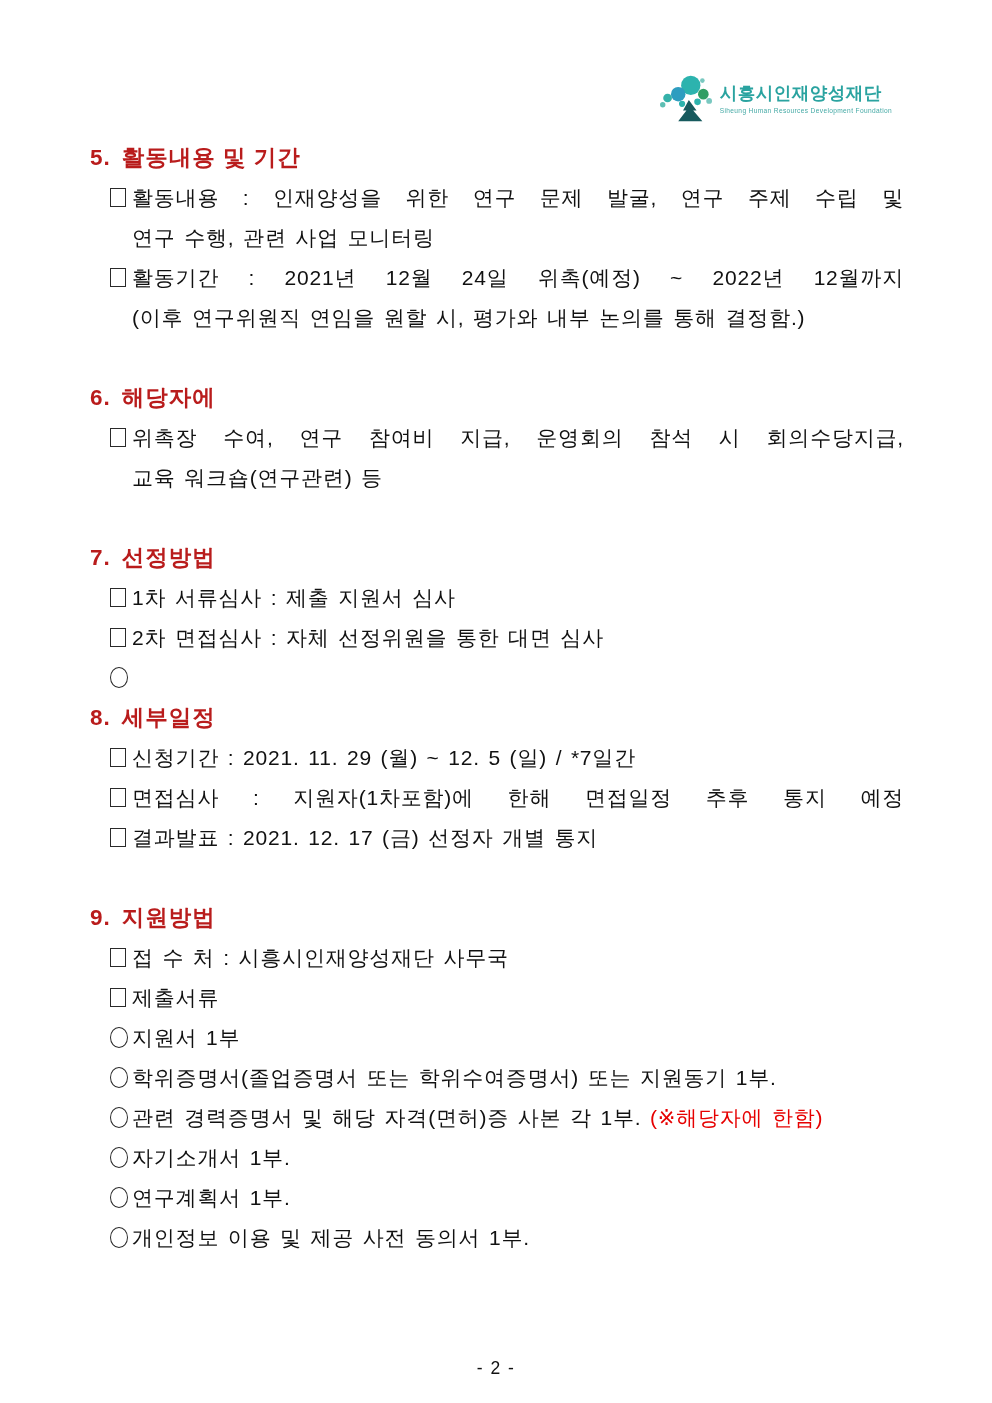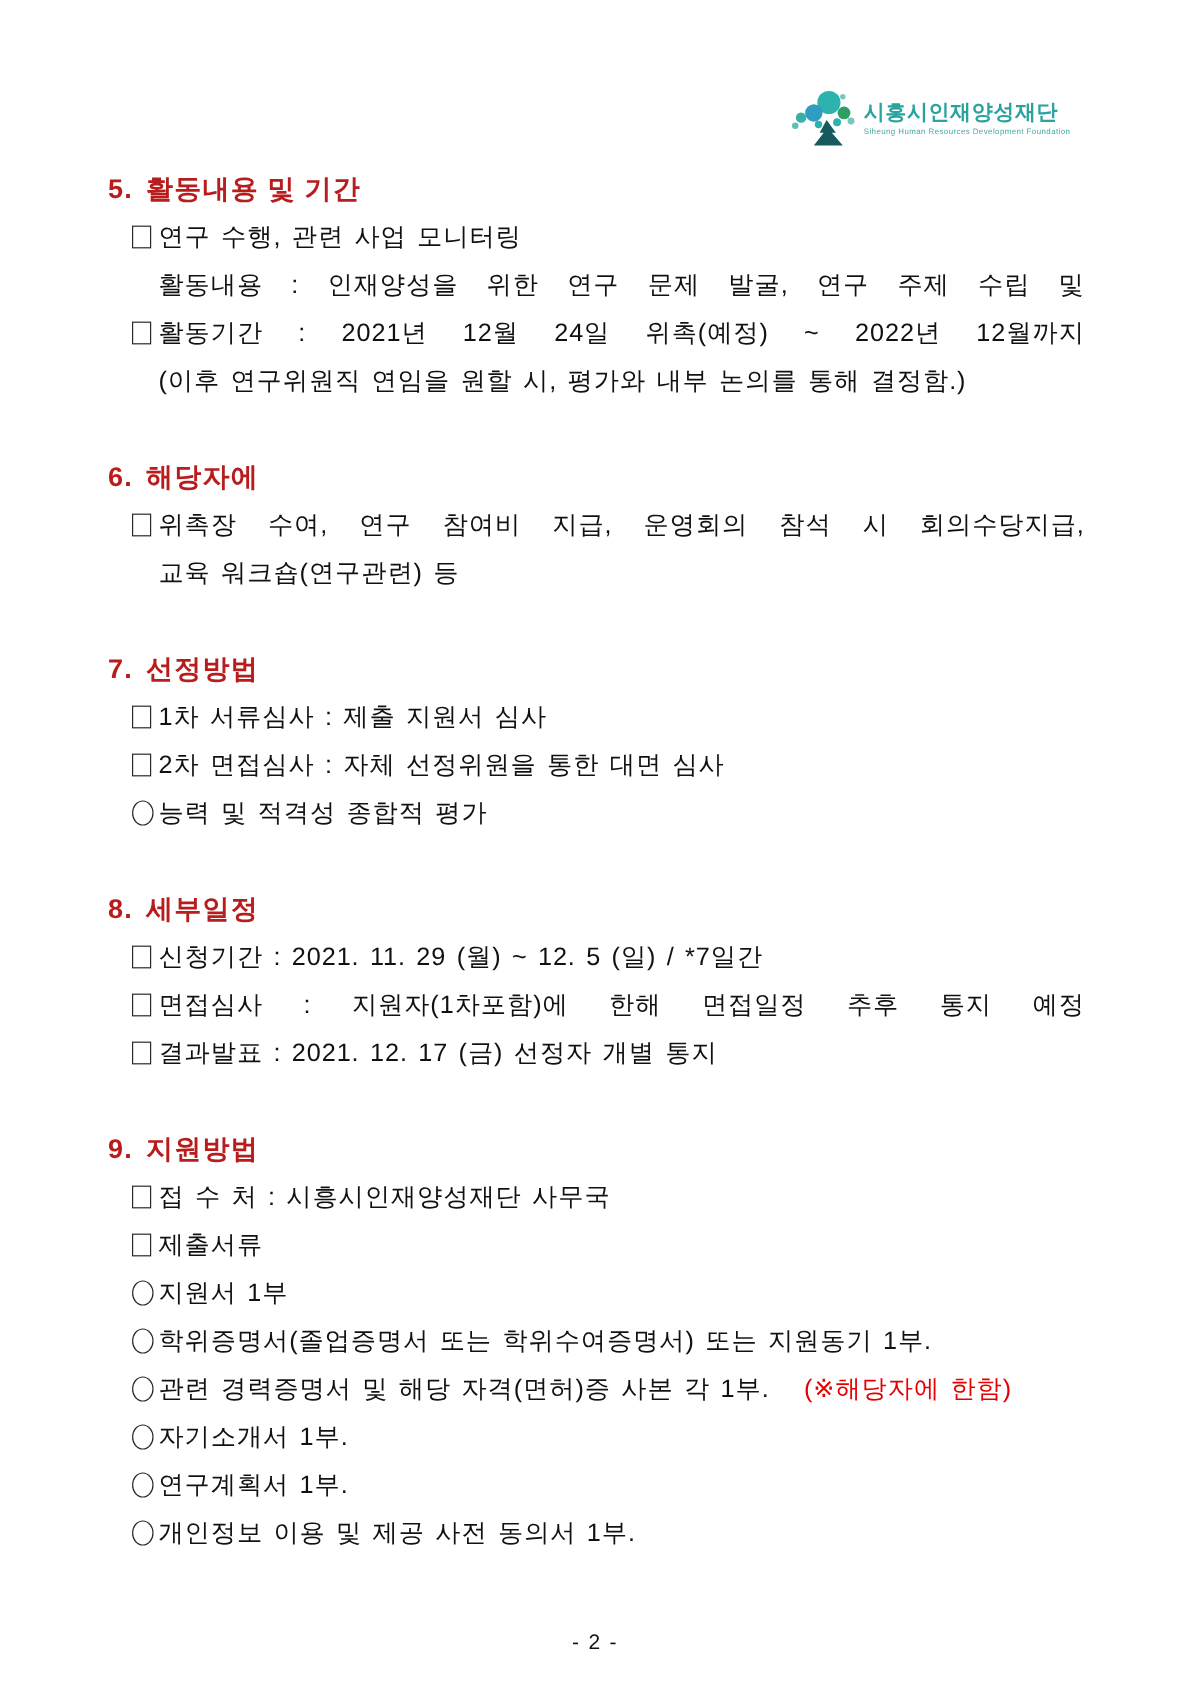--- a/index.html
+++ b/index.html
@@ -71,21 +71,21 @@
     height: 40px;
     letter-spacing: 0.8px;
     word-spacing: 2px;
     white-space: nowrap;
   }
   .line.justify {
     white-space: normal;
     text-align: justify;
     text-align-last: justify;
   }
-  .red { color: var(--alert, #e60000); margin-left: 20px; }
+  .red { color: var(--alert, #e60000); }
 
   
   .footer {
     position: absolute;
     left: 0; right: 0;
     bottom: 24px;
     text-align: center;
     font-size: 17.5px;
     letter-spacing: 1.5px;
     color: #111;
@@ -116,22 +116,22 @@
       </div>
     </div>
   </div>
 
   <div class="content">
 
   <section class="section">
         <div class="heading"><span class="num">5.</span><span>활동내용 및 기간</span></div>
         <div class="item">
           <span class="bullet square"></span>
+          <div class="line justify"><span>활동내용 : 인재양성을 위한 연구 문제 발굴, 연구 주제 수립 및</span></div>
           <div class="line"><span>연구 수행, 관련 사업 모니터링</span></div>
-          <div class="line justify"><span>활동내용 : 인재양성을 위한 연구 문제 발굴, 연구 주제 수립 및</span></div>
         </div>
         <div class="item">
           <span class="bullet square"></span>
           <div class="line justify"><span>활동기간 : 2021년 12월 24일 위촉(예정) ~ 2022년 12월까지</span></div>
           <div class="line"><span>(이후 연구위원직 연임을 원할 시, 평가와 내부 논의를 통해 결정함.)</span></div>
         </div>
       </section>
       <section class="section">
         <div class="heading"><span class="num">6.</span><span>해당자에</span></div>
         <div class="item">
@@ -145,21 +145,20 @@
         <div class="item">
           <span class="bullet square"></span>
           <div class="line"><span>1차 서류심사 : 제출 지원서 심사</span></div>
         </div>
         <div class="item">
           <span class="bullet square"></span>
           <div class="line"><span>2차 면접심사 : 자체 선정위원을 통한 대면 심사</span></div>
         </div>
         <div class="item">
           <span class="bullet circle"></span>
-          <div class="line"><span>능력 및 적격성 종합적 평가</span></div>
         </div>
       </section>
       <section class="section">
         <div class="heading"><span class="num">8.</span><span>세부일정</span></div>
         <div class="item">
           <span class="bullet square"></span>
           <div class="line"><span>신청기간 : 2021. 11. 29 (월) ~ 12. 5 (일) / *7일간</span></div>
         </div>
         <div class="item">
           <span class="bullet square"></span>

